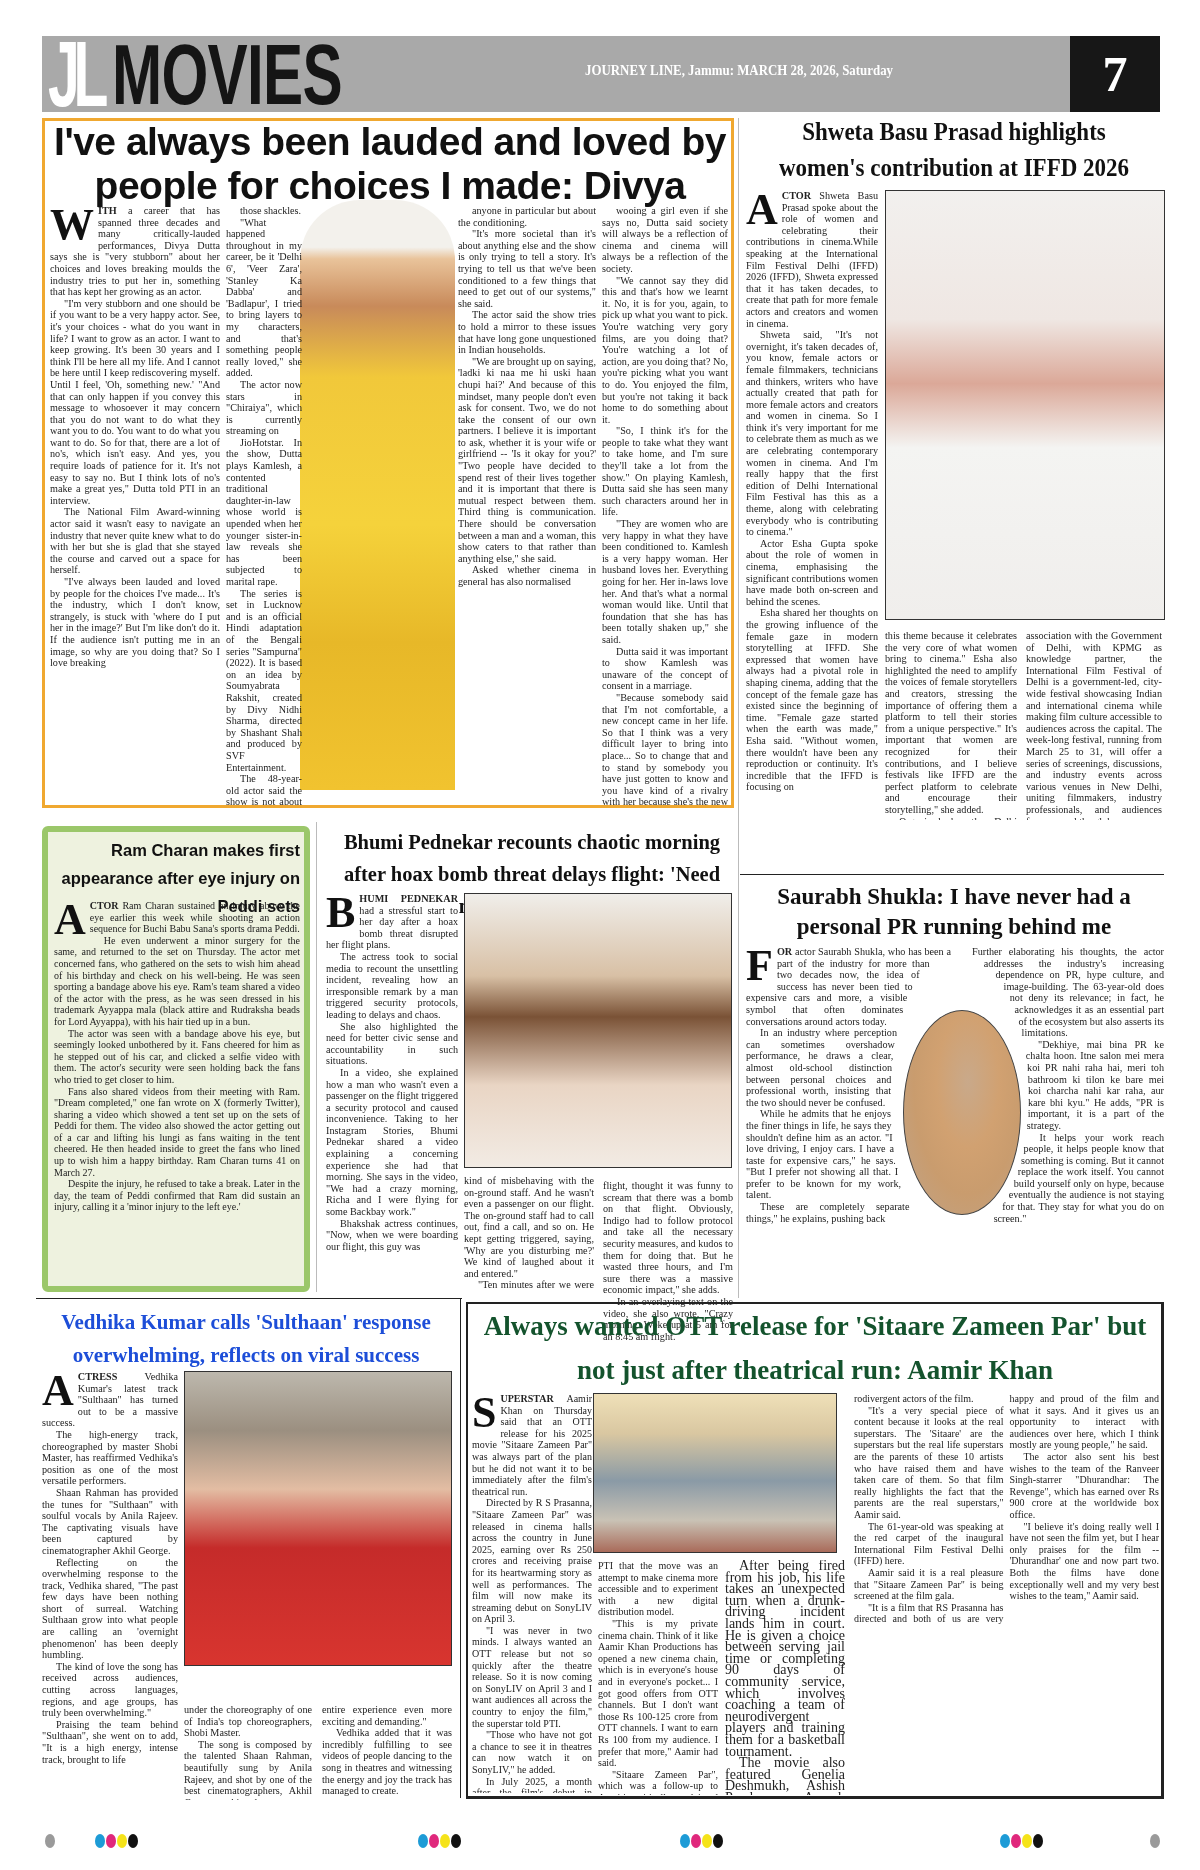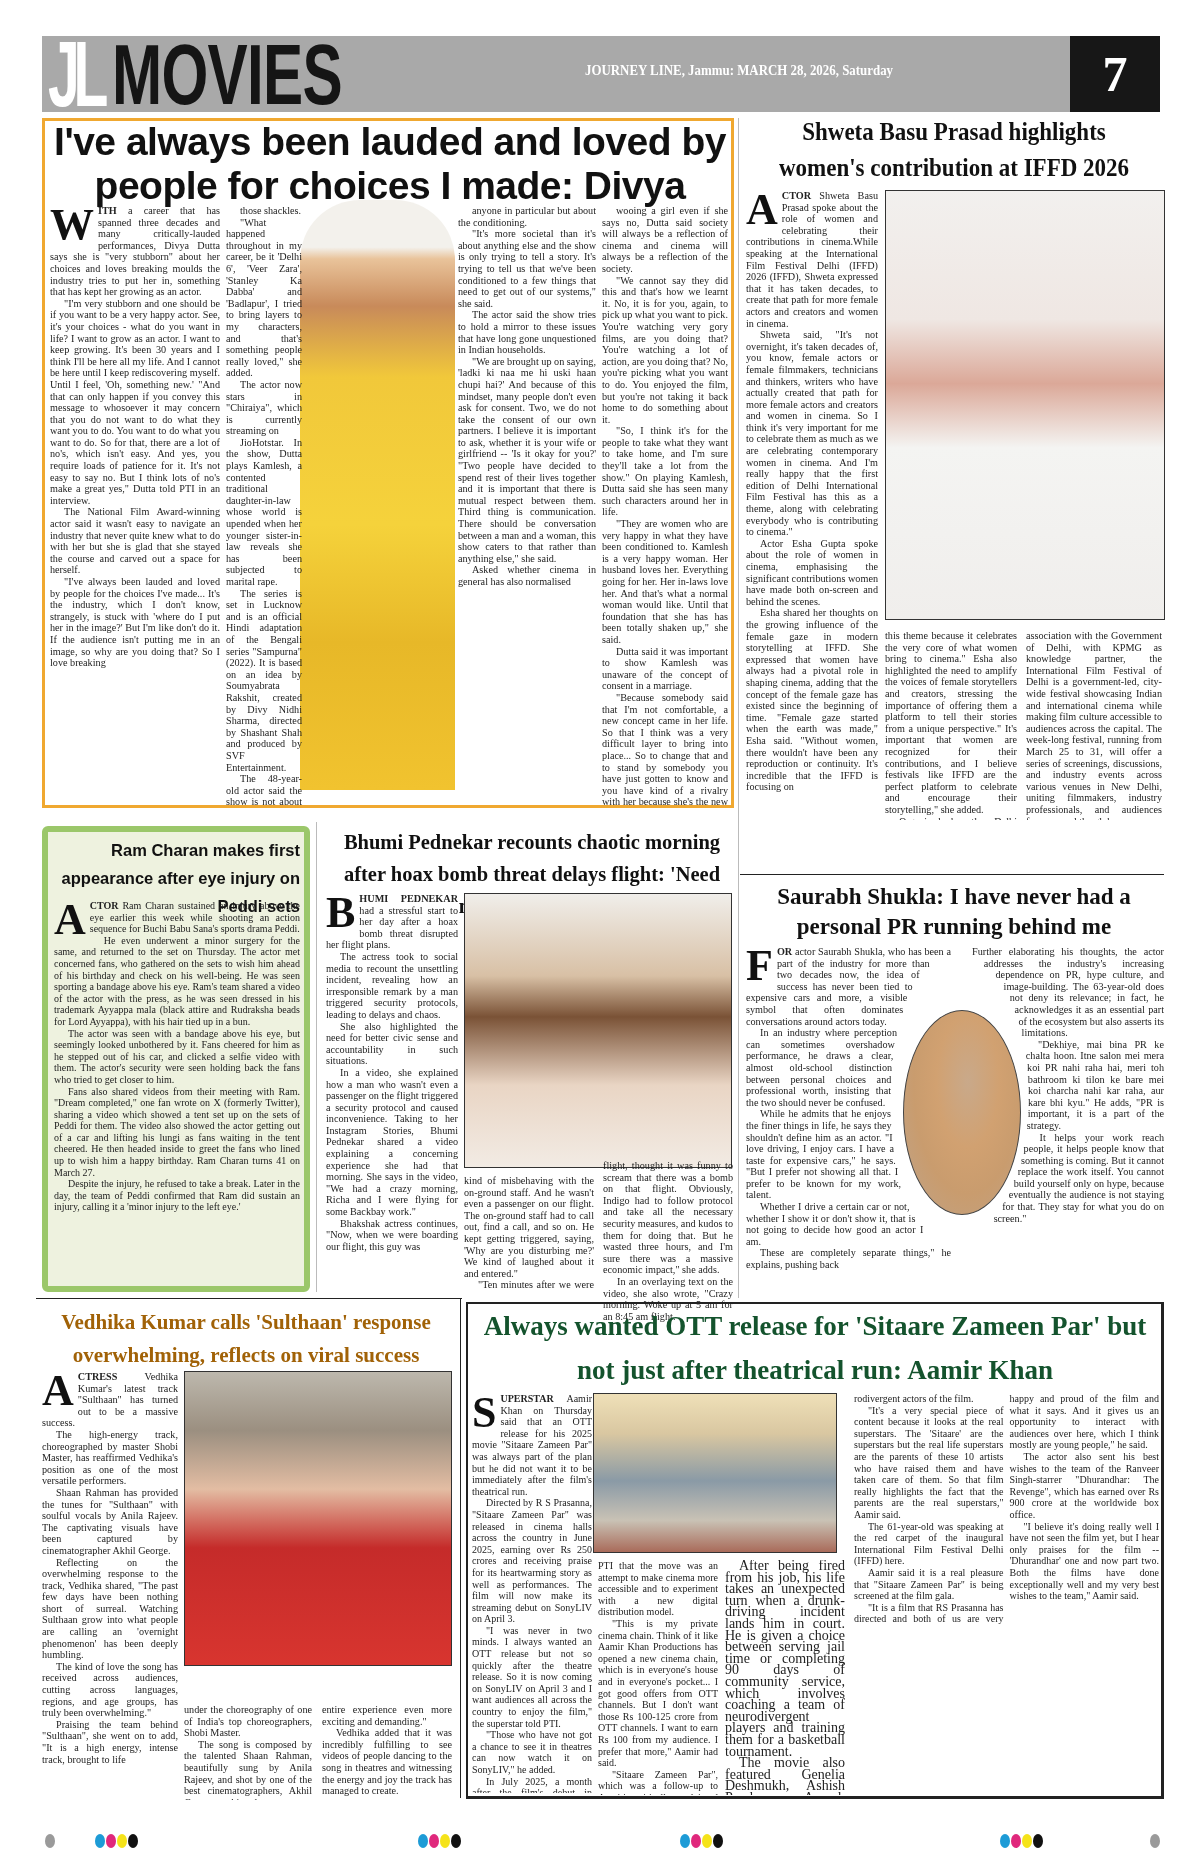--- a/index.html
+++ b/index.html
@@ -27,21 +27,21 @@
 
 #ram-box{left:42px;top:826px;width:268px;height:466px;background:#eef2df;border:6px solid #9bc76a;border-radius:6px}
 #ram-head{left:52px;top:836px;width:248px;font-family:"Liberation Sans",sans-serif;font-weight:bold;font-size:16.5px;line-height:28px;text-align:right;color:#111}
 
 #bhumi-head{left:322px;top:826px;width:420px;font-family:"Liberation Serif",serif;font-weight:bold;font-size:20.5px;line-height:32px;text-align:center;color:#111}
 #bhumi-photo{left:464px;top:893px;width:268px;height:275px;border:1px solid #333;background:linear-gradient(180deg,#f0eeea 0%,#d8c0a5 30%,#7a5236 45%,#e9d5c4 70%,#f2ebe4 100%)}
 
 #saurabh-head{left:742px;top:882px;width:424px;font-family:"Liberation Serif",serif;font-weight:bold;font-size:23px;line-height:30px;text-align:center;color:#111}
 #saurabh-photo{left:903px;top:1010px;width:118px;height:205px;border-radius:50%;border:1px solid #444;background:radial-gradient(ellipse at 55% 35%,#c9a98a 0%,#d1a171 35%,#c99c6e 60%,#bfa48a 100%)}
 
-#vedhika-head{left:36px;top:1306px;width:420px;font-family:"Liberation Serif",serif;font-weight:bold;font-size:21px;line-height:33px;text-align:center;color:#a16207}
+#vedhika-head{left:36px;top:1306px;width:420px;font-family:"Liberation Serif",serif;font-weight:bold;font-size:21px;line-height:33px;text-align:center;color:#1d4ed8}
 #vedhika-photo{left:184px;top:1371px;width:268px;height:295px;border:1px solid #333;background:linear-gradient(180deg,#bdb8ad 0%,#9b8f80 20%,#e3bda3 40%,#c52b2a 60%,#d8352f 100%)}
 
 #aamir-box{left:466px;top:1302px;width:698px;height:497px;border:2px solid #222;border-right-width:3px;border-bottom-width:3px}
 #aamir-head{left:470px;top:1304px;width:690px;font-family:"Liberation Serif",serif;font-weight:bold;font-size:27px;line-height:44px;text-align:center;color:#14532d}
 #aamir-photo{left:593px;top:1393px;width:240px;height:160px;border:1px solid #333;background:linear-gradient(180deg,#efe0b8 0%,#d9c7a1 25%,#8a9aa6 55%,#c9c2b5 80%,#a96b5a 100%)}
 
 .dot{position:absolute;width:10px;height:14px;border-radius:50%;top:1834px}
 .rule{position:absolute;background:#222}
 </style>
 </head>
@@ -142,37 +142,36 @@
       <p>In a video, she explained how a man who wasn't even a passenger on the flight triggered a security protocol and caused inconvenience. Taking to her Instagram Stories, Bhumi Pednekar shared a video explaining a concerning experience she had that morning. She says in the video, "We had a crazy morning, Richa and I were flying for some Backbay work."</p>
       <p>Bhakshak actress continues, "Now, when we were boarding our flight, this guy was</p>
     </div>
 </div>
 <div class="abs body-text" style="left:464px;top:1175px;width:130px;height:116px;overflow:hidden">
   <div>
       <p class="first">kind of misbehaving with the on-ground staff. And he wasn't even a passenger on our flight. The on-ground staff had to call out, find a call, and so on. He kept getting triggered, saying, 'Why are you disturbing me?' We kind of laughed about it and entered."</p>
       <p>"Ten minutes after we were deboarded, there was a security threat. We later found out that the same guy, who wasn't even a passenger on our</p>
     </div>
 </div>
-<div class="abs body-text" style="left:603px;top:1110px;width:130px;height:181px;overflow:hidden;margin-top:50px">
+<div class="abs body-text" style="left:603px;top:1110px;width:130px;height:181px;overflow:hidden;margin-top:70px">
   <div>
       <p class="first">flight, thought it was funny to scream that there was a bomb on that flight. Obviously, Indigo had to follow protocol and take all the necessary security measures, and kudos to them for doing that. But he wasted three hours, and I'm sure there was a massive economic impact," she adds.</p>
       <p>In an overlaying text on the video, she also wrote, "Crazy morning. Woke up at 5 am for an 8:45 am flight.</p>
     </div>
 </div>
 
 <div id="saurabh-head" class="abs">Saurabh Shukla: I have never had a personal PR running behind me</div>
 <div id="saurabh-photo" class="abs photo"></div>
 <div class="abs body-text" style="left:746px;top:946px;width:205px;height:345px;overflow:hidden">
   <span class="dropcap">F</span>
   <div class="shape-right" style="float:right;width:60px;height:210px;shape-outside:ellipse(100% 50% at 100% 55%);margin-top:70px"></div>
   <div>
       <p class="first"><span class="lead">OR </span>actor Saurabh Shukla, who has been a part of the industry for more than two decades now, the idea of success has never been tied to expensive cars and more, a visible symbol that often dominates conversations around actors today.</p>
       <p>In an industry where perception can sometimes overshadow performance, he draws a clear, almost old-school distinction between personal choices and professional worth, insisting that the two should never be confused.</p>
       <p>While he admits that he enjoys the finer things in life, he says they shouldn't define him as an actor. "I love driving, I enjoy cars. I have a taste for expensive cars," he says. "But I prefer not showing all that. I prefer to be known for my work, talent.</p>
-      <p>Whether I drive a certain car or not, whether I show it or don't show it, that is not going to decide how good an actor I am.</p>
       <p>These are completely separate things," he explains, pushing back</p>
     </div>
 </div>
 <div class="abs body-text" style="left:958px;top:946px;width:206px;height:345px;overflow:hidden">
   <div style="float:left;width:70px;height:210px;shape-outside:ellipse(100% 50% at 0% 55%);margin-top:62px"></div>
   <div>
       <p>Further elaborating his thoughts, the actor addresses the industry's increasing dependence on PR, hype culture, and image-building. The 63-year-old does not deny its relevance; in fact, he acknowledges it as an essential part of the ecosystem but also asserts its limitations.</p>
       <p>"Dekhiye, mai bina PR ke chalta hoon. Itne salon mei mera koi PR nahi raha hai, meri toh bathroom ki tilon ke bare mei koi charcha nahi kar raha, aur kare bhi kyu." He adds, "PR is important, it is a part of the strategy.</p>
       <p>It helps your work reach people, it helps people know that something is coming. But it cannot replace the work itself. You cannot build yourself only on hype, because eventually the audience is not staying for that. They stay for what you do on screen."</p>
     </div>

